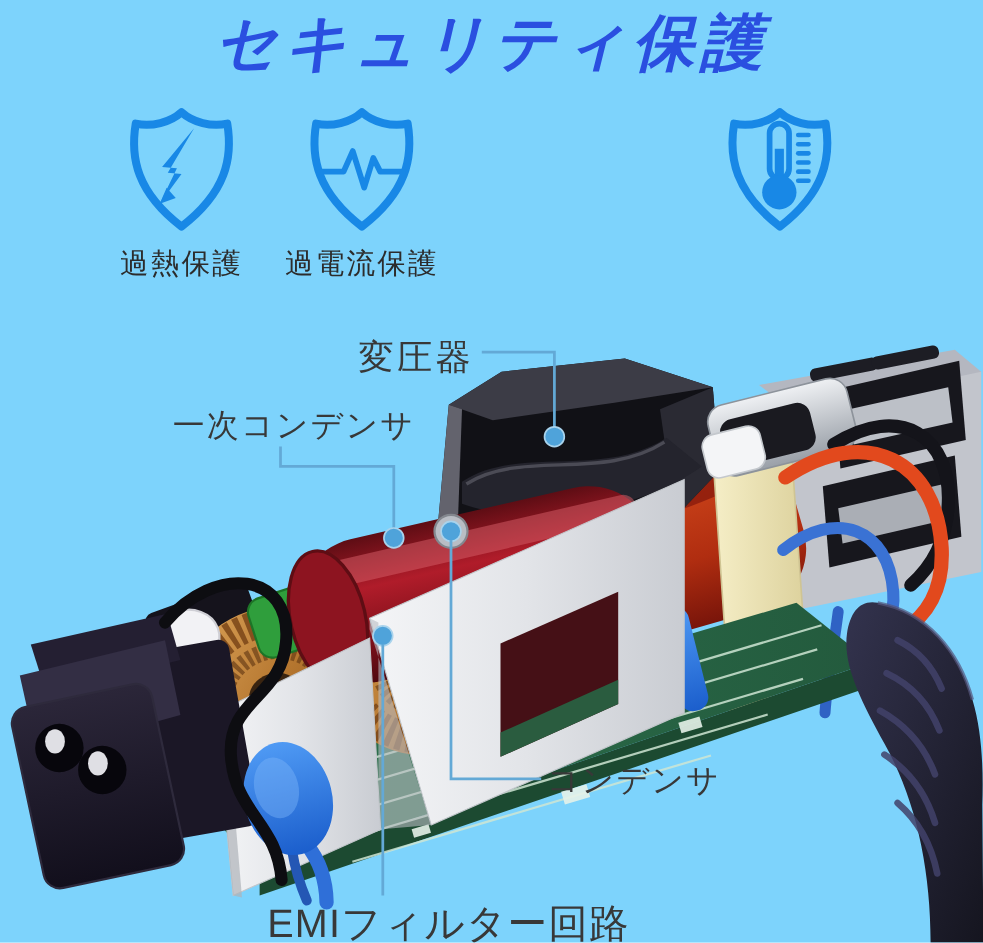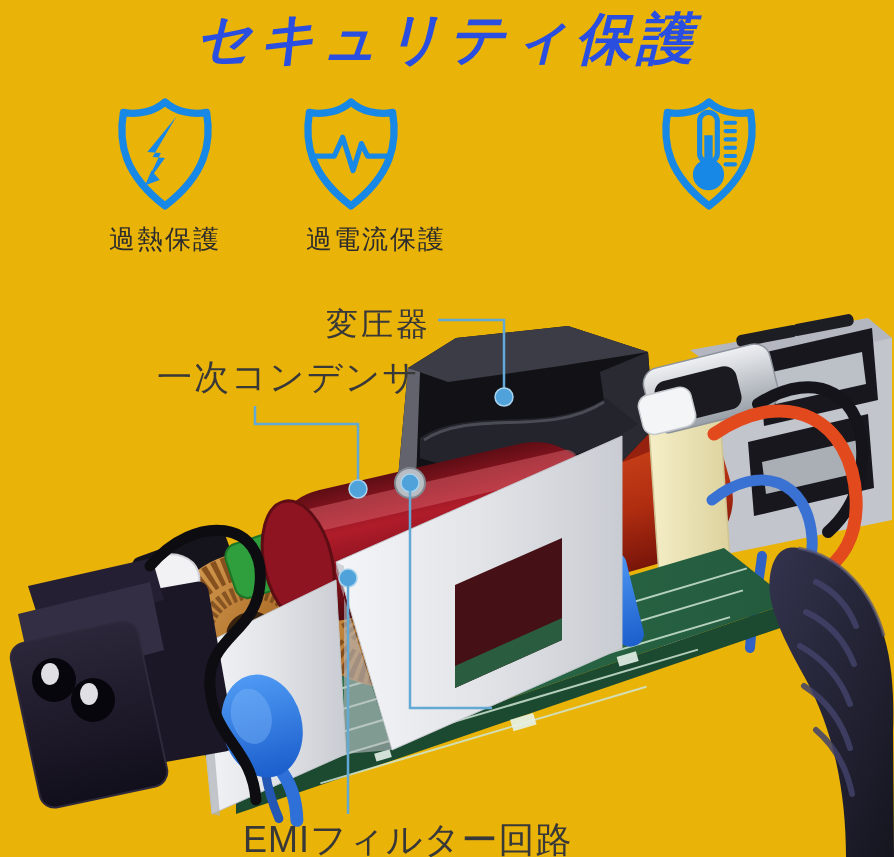--- a/index.html
+++ b/index.html
@@ -2,36 +2,36 @@
 <html style="--title-blue: #2a4fe0; --shield-blue: #1888e6; --callout-blue: #63a9d6; --label-dark: #2c2c2c;"><head>
 <meta charset="utf-8">
 <style>
   :root{
     --title-blue:#2a4fe0;
     --shield-blue:#1888e6;
     --callout-blue:#63a9d6;
     --label-dark:#2c2c2c;
   }
   html,body{margin:0;padding:0;background:#ffffff;}
-  .page{position:relative;width:894px;height:857px;background:#eab308;overflow:hidden;
+  .page{position:relative;width:894px;height:857px;background:#7dd3fc;overflow:hidden;
         font-family:"Liberation Sans","DejaVu Sans",sans-serif;}
   .title{position:absolute;top:2px;left:0;width:100%;text-align:center;
          font-family:"DejaVu Serif","Liberation Serif",serif;
          font-size:56px;font-weight:700;font-style:italic;letter-spacing:6px;
          color:var(--title-blue);}
   .features{position:absolute;top:96px;left:0;width:894px;height:170px;}
   .feature{position:absolute;width:190px;text-align:center;}
   .feature .fi{display:block;margin:0 auto;color:var(--shield-blue);}
   .feature .flabel{margin-top:8px;font-family:"Liberation Serif","DejaVu Serif",serif;
          font-size:26px;letter-spacing:2px;color:var(--label-dark);white-space:nowrap;}
-  .f1{left:70px;}  .f2{left:256px;text-align:right;}  .f3{left:432px;}  .f4{left:614px;}
+  .f1{left:70px;}  .f2{left:234px;}  .f3{left:432px;}  .f4{left:614px;}
   .callout-label{position:absolute;color:#383838;font-weight:400;white-space:nowrap;
          font-family:"Liberation Sans","DejaVu Sans",sans-serif;}
   .co-transformer{left:326px;top:303px;font-size:32px;letter-spacing:3px;}
-  .co-primary{left:157px;top:354px;font-size:35px;letter-spacing:2px;}
+  .co-primary{left:157px;top:367px;font-size:29px;letter-spacing:2px;}
   .co-capacitor{left:497px;top:690px;font-size:29px;letter-spacing:2px;}
   .co-emi{left:243px;top:816px;font-size:36px;letter-spacing:1px;}
   .scene{position:absolute;left:0;top:0;width:894px;height:857px;}
   .co-line{stroke:var(--callout-blue);stroke-width:2.5;fill:none;}
   .co-dot{fill:#4fa3da;stroke:#a9d3ec;stroke-width:1.5;}
 </style>
 </head>
 <body>
 
 <div class="page">
@@ -289,15 +289,16 @@
       </g>
       <g>
         <circle class="co-dot" cx="348" cy="578" r="9"></circle>
         <path class="co-line" d="M348,586 L348,814"></path>
       </g>
     </g>
   </svg>
 
   <div class="callout-label co-transformer">変圧器</div>
   <div class="callout-label co-primary">一次コンデンサ</div>
+  <div class="callout-label co-capacitor">コンデンサ</div>
   <div class="callout-label co-emi">EMIフィルター回路</div>
 
 </div>
 
 </body></html>

